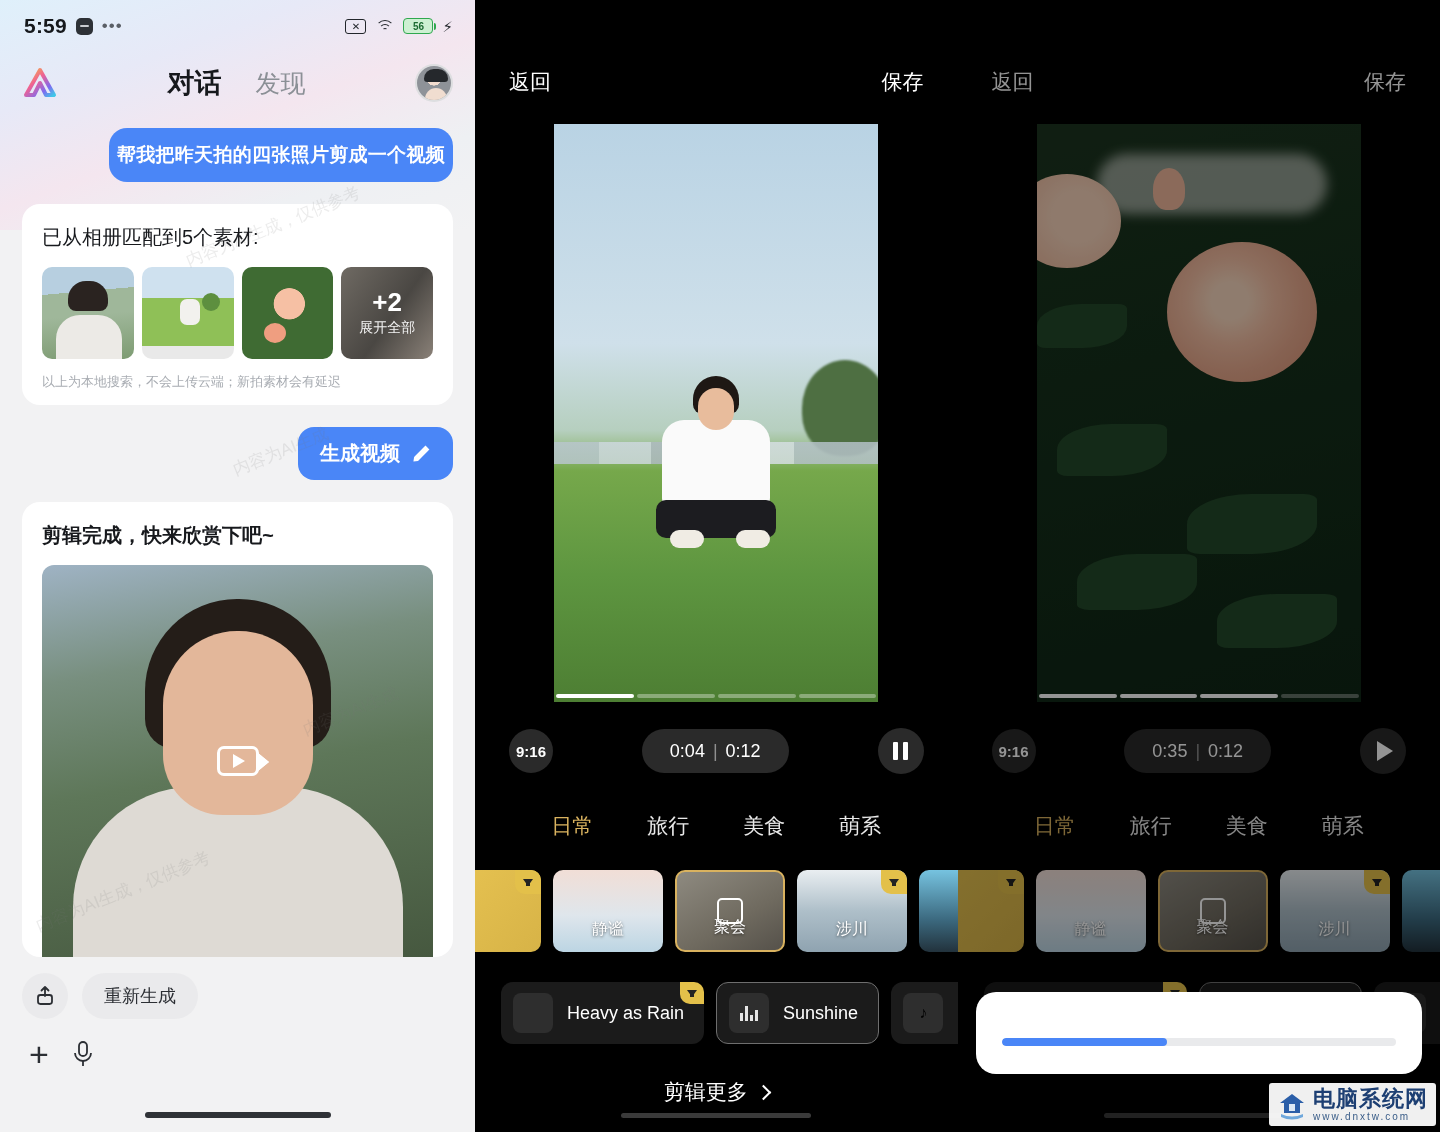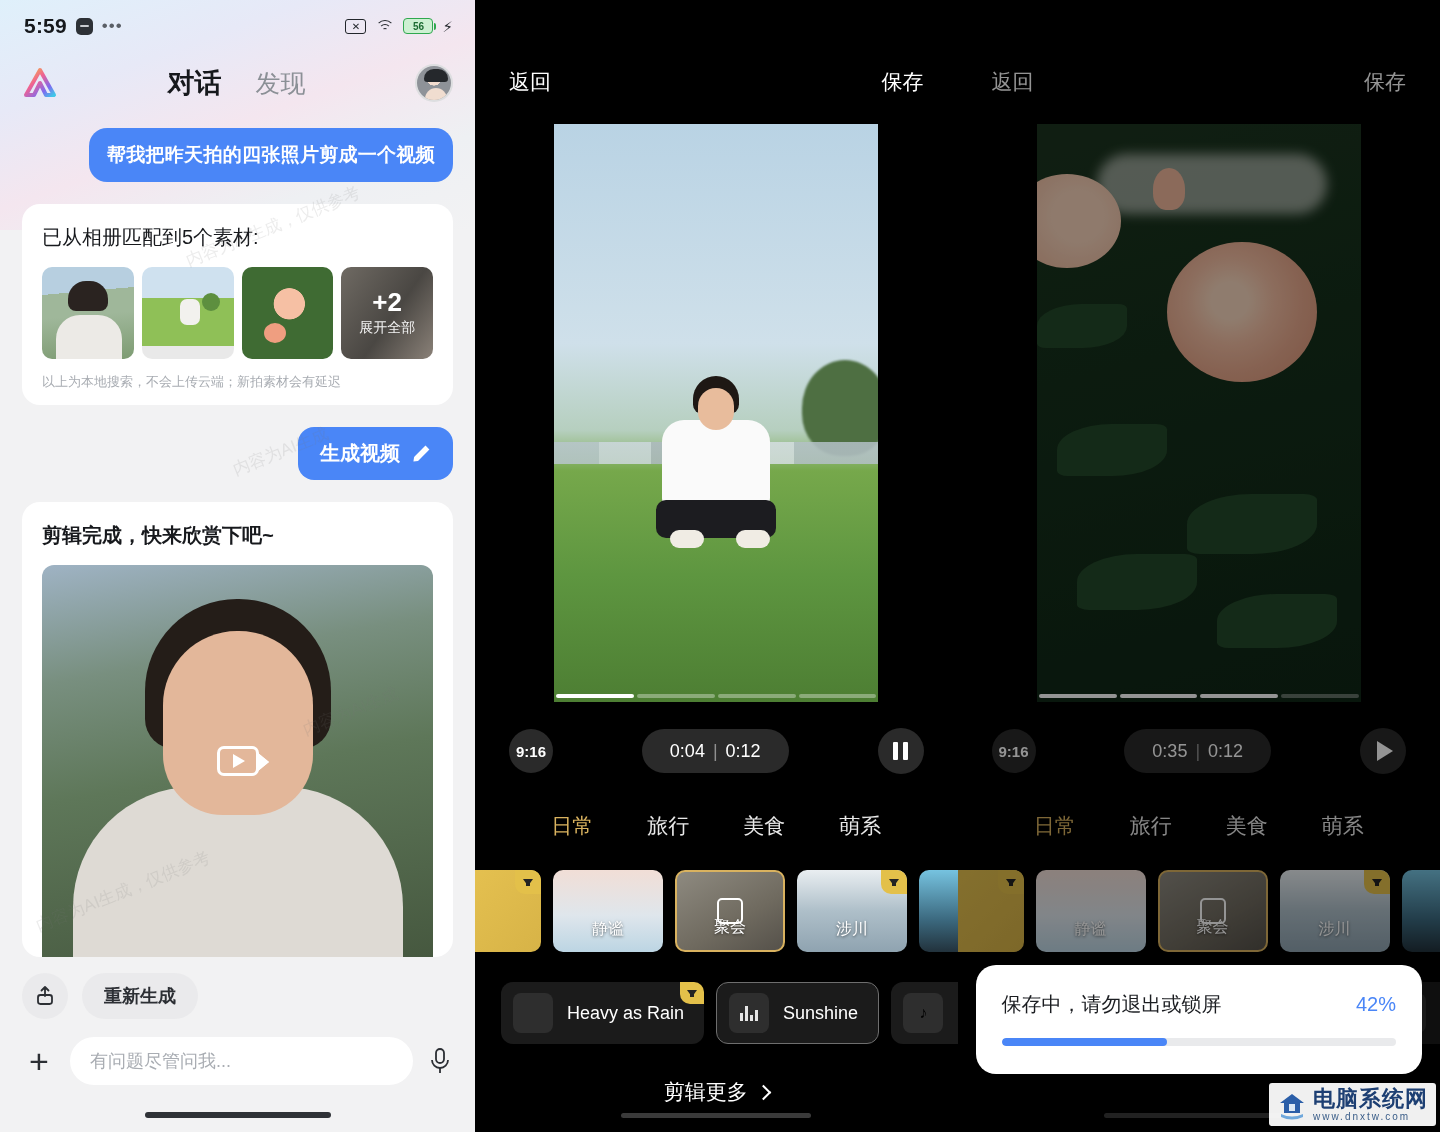--- a/index.html
+++ b/index.html
@@ -67,21 +67,21 @@
     background: radial-gradient(circle at 50% 36%, #f3ddcf 0 26%, #8e9298 27% 100%);
     position: relative; overflow: hidden; border: 2px solid rgba(255,255,255,.7);
   }
   .avatar::before{ content:""; position:absolute; top:3px; left:7px; width:24px; height:13px; background:#25282c; border-radius:12px 12px 4px 4px;}
   .avatar::after{ content:""; position:absolute; bottom:0; left:8px; width:22px; height:12px; background:#f0ddd0; border-radius:11px 11px 0 0;}
 
   .chat-scroll { position: relative; padding: 0 22px; }
 
   .user-bubble {
     margin: 14px 0 0 auto; max-width: 378px; background: #4a86f7; color: #fff;
-    border-radius: 18px; padding: 14px 18px; font-size: 19px; font-weight: 600;
+    border-radius: 18px; padding: 14px 8px; font-size: 19px; font-weight: 600;
     letter-spacing: .3px; width: fit-content;
   }
 
   .card {
     margin-top: 22px; background: #fff; border-radius: 18px; padding: 20px 20px 14px;
   }
   .card-title { font-size: 20px; font-weight: 400; color: #17191d; }
   .thumb-row { display: flex; gap: 8px; margin-top: 16px; }
   .thumb { width: 96px; height: 92px; border-radius: 10px; overflow: hidden; position: relative; }
   .th1 { background: linear-gradient(175deg,#b7cfe0 0 28%,#9fb79a 28% 52%,#7d9b72 100%); }
@@ -123,21 +123,21 @@
   .rv-play::after{ content:""; position:absolute; right:-13px; top:4px; border-style:solid; border-width:9px 0 9px 11px; border-color:transparent transparent transparent #fff; filter: drop-shadow(0 0 0 #fff);}
   .rv-tri { width:0; height:0; border-style:solid; border-width:7px 0 7px 12px; border-color:transparent transparent transparent #fff; margin-left:3px;}
 
   .chat-actions { display: flex; align-items: center; gap: 14px; padding: 16px 22px 0; }
   .act-icon-btn {
     width: 46px; height: 46px; border-radius: 23px; background: #eaeaec;
     display:flex; align-items:center; justify-content:center;
   }
   .act-pill {
     height: 46px; border-radius: 23px; background: #eaeaec; display:flex; align-items:center;
-    padding: 0 22px; font-size: 18px; color: #2c2f34; font-weight: 700;
+    padding: 0 22px; font-size: 18px; color: #2c2f34; font-weight: 400;
   }
   .composer { display:flex; align-items:center; gap: 14px; padding: 18px 22px 0; }
   .plus-btn { font-size: 34px; color: #2c2f34; line-height: 1; width: 34px; text-align:center; font-weight:300;}
   .input-field {
     flex: 1; height: 48px; border-radius: 24px; background: #fff; display:flex; align-items:center;
     padding: 0 20px; font-size: 18px; color: #a9adb3;
   }
   .mic-ic { width: 26px; height: 30px; position: relative; }
   .home-ind {
     position:absolute; bottom: 14px; left: 50%; transform: translateX(-50%);
@@ -363,21 +363,20 @@
           <rect x="4" y="10" width="14" height="9" rx="2.4" stroke="#2c2f34" stroke-width="1.8" fill="none"></rect>
         </svg>
       </span>
       <span class="act-pill">
         <span>重新生成</span>
       </span>
     </div>
 
     <div class="composer">
       <span class="plus-btn">+</span>
-      <div class="input-field">有问题尽管问我...</div>
       <span class="mic-ic">
         <svg width="26" height="30" viewBox="0 0 26 30">
           <rect x="9" y="3" width="8" height="14" rx="4" stroke="#2c2f34" stroke-width="1.8" fill="none"></rect>
           <path d="M5 14 a8 8 0 0 0 16 0" stroke="#2c2f34" stroke-width="1.8" fill="none"></path>
           <path d="M13 22 L13 27" stroke="#2c2f34" stroke-width="1.8"></path>
         </svg>
       </span>
     </div>
 
     <div class="home-ind"></div>
@@ -591,24 +590,20 @@
           <span class="mc-art">♪</span>
           <span class="mc-name">Nice Guy</span>
         </div>
       </div>
 
       <div class="ed-home"></div>
 
       <div class="dim-overlay"></div>
 
       <div class="save-dialog">
-        <div class="sd-row">
-          <span class="sd-text">保存中，请勿退出或锁屏</span>
-          <span class="sd-pct">42%</span>
-        </div>
         <div class="sd-track">
           <div class="sd-fill" id="save-fill" style="width: 42%;"></div>
         </div>
       </div>
     </div>
   </div>
 
   <div class="wm-dnxtw">
     <span class="wm-house">
       <svg width="30" height="30" viewBox="0 0 30 30">

